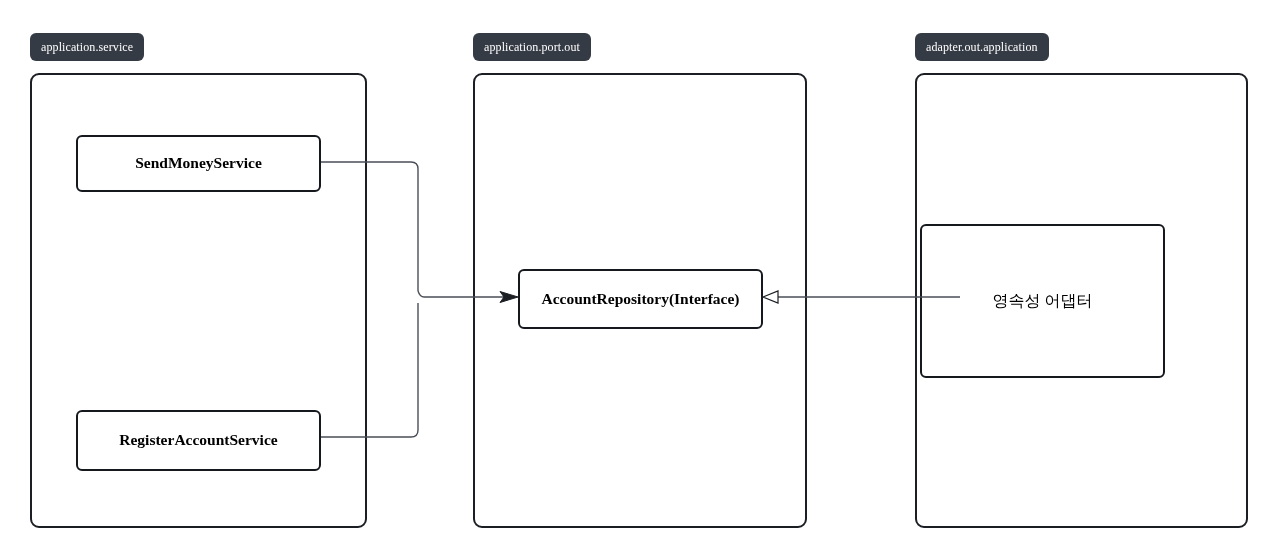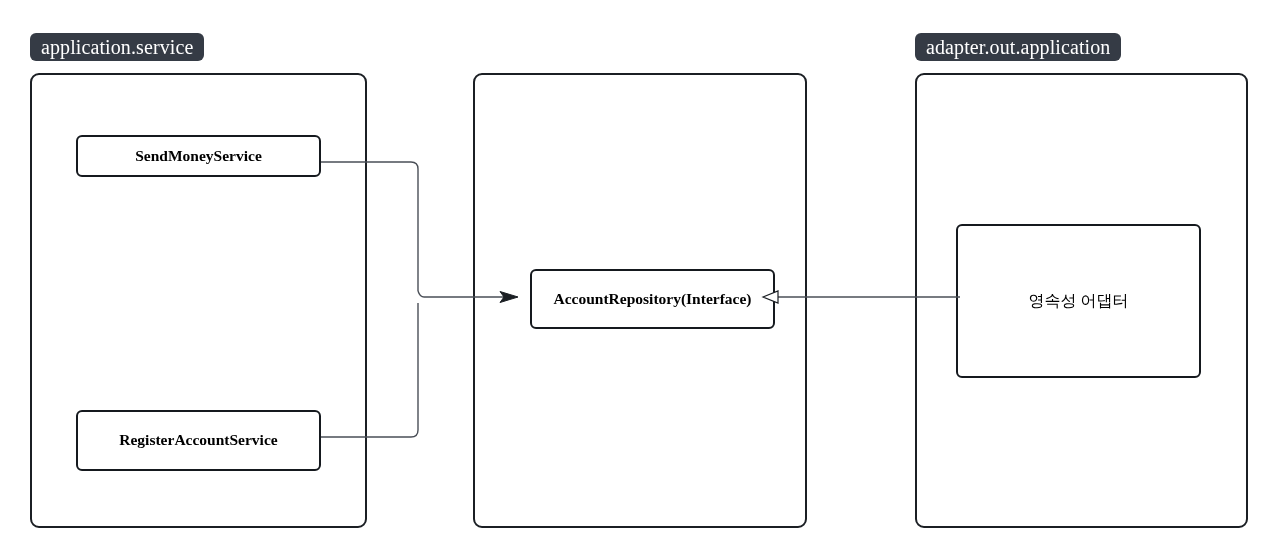--- a/index.html
+++ b/index.html
@@ -36,21 +36,21 @@
     box-sizing: border-box;
     display: flex;
     align-items: center;
     justify-content: center;
     height: 28px;
     padding: 0 11px;
     background: #353b45;
     color: #ffffff;
     border-radius: 6px;
     font-family: "Liberation Serif", "DejaVu Serif", serif;
-    font-size: 20px;
+    font-size: 12px;
     font-weight: 400;
     letter-spacing: 0.1px;
     white-space: nowrap;
   }
 
   
   .node {
     position: absolute;
     box-sizing: border-box;
     display: flex;
@@ -101,38 +101,39 @@
   }
 </style>
 </head>
 <body>
 
 <div id="canvas">
 
   <div class="pkg-tag" style="left:30px; top:33px;">application.service</div>
   <div class="package" style="left:30px; top:73px; width:337px; height:455px;"></div>
 
-  <div class="node" style="left:76px; top:135px; width:245px; height:42px;">
+  <div class="node" style="left:76px; top:135px; width:245px; height:57px;">
     <span class="node-label">SendMoneyService</span>
   </div>
 
   <div class="node" style="left:76px; top:410px; width:245px; height:61px;">
     <span class="node-label">RegisterAccountService</span>
   </div>
 
+  <div class="pkg-tag" style="left:473px; top:33px;">application.port.out</div>
   <div class="package" style="left:473px; top:73px; width:334px; height:455px;"></div>
 
-  <div class="node" style="left:518px; top:269px; width:245px; height:60px;margin-left:12px;">
+  <div class="node" style="left:518px; top:269px; width:245px; height:60px;">
     <span class="node-label">AccountRepository(Interface)</span>
   </div>
 
   <div class="pkg-tag" style="left:915px; top:33px;">adapter.out.application</div>
   <div class="package" style="left:915px; top:73px; width:333px; height:455px;"></div>
 
-  <div class="node" style="left:956px; top:224px; width:245px; height:154px;">
+  <div class="node" style="left:920px; top:224px; width:245px; height:154px;">
     <span class="node-label kr">영속성 어댑터</span>
   </div>
 
   <svg id="edges" viewBox="0 0 1280 560" width="1280" height="560">
 
     <path class="edge-line" d="M 321 162 L 411 162 Q 418 162 418 169 L 418 291"></path>
 
     <path class="edge-line" d="M 321 437 L 411 437 Q 418 437 418 430 L 418 303"></path>
 
     <path class="edge-line" d="M 418 291 Q 420 297 424 297 L 506 297"></path>

